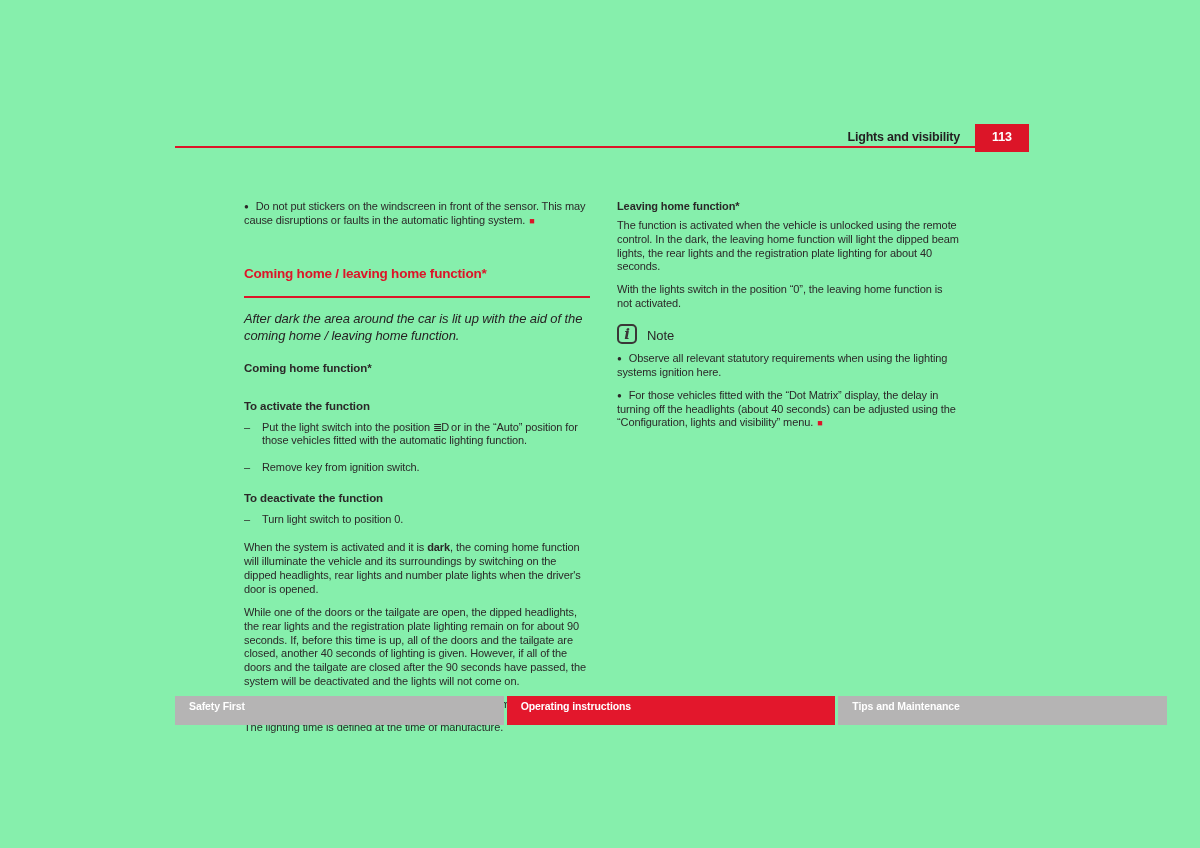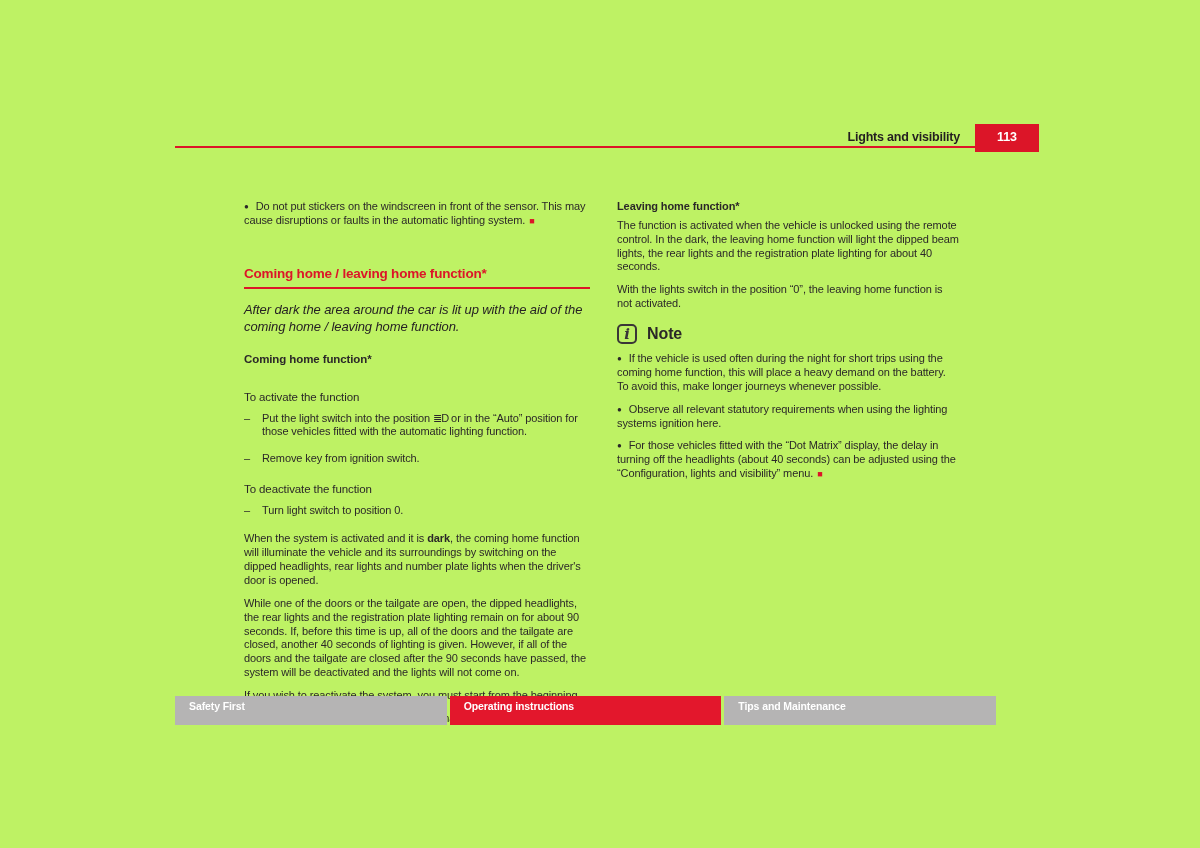--- a/index.html
+++ b/index.html
@@ -1,70 +1,70 @@
 <!DOCTYPE html>
 <html><head>
 <meta charset="utf-8">
 <style>
   html, body { margin:0; padding:0; background:#ffffff; }
   .page {
     position:relative; width:1200px; height:848px; overflow:hidden;
-    background:#bef264; color:#2b2828;
+    background:#86efac; color:#2b2828;
     font-family:"Liberation Sans", sans-serif;
     font-size:11px; line-height:1.26; letter-spacing:-0.1px;
   }
   
   .hdr-title {
     position:absolute; top:130px; right:240px;
     font-weight:bold; font-size:12.5px; color:#231f20; letter-spacing:-0.2px;
   }
   .hdr-pagebox {
-    position:absolute; left:975px; top:124px; width:64px; height:28px;
+    position:absolute; left:975px; top:124px; width:54px; height:28px;
     background:#dc1528; color:#ffffff; font-weight:bold; font-size:12.5px;
     display:flex; align-items:center; justify-content:center;
   }
   .hdr-rule {
     position:absolute; left:175px; top:146px; width:850px; height:2px;
     background:#dc1528;
   }
   
   .col { position:absolute; top:200px; }
   .col-left  { left:244px; width:346px; }
   .col-right { left:617px; width:342px; }
   p { margin:0 0 9px 0; }
   .bold { font-weight:bold; }
   .bullet-glyph { font-size:8px; margin-right:7px; position:relative; top:-1px; }
   .end-square { color:#dc1528; font-size:9px; margin-left:4px; }
   .red-heading {
     color:#dc1528; font-weight:bold; font-size:13.5px; letter-spacing:-0.2px;
-    border-bottom:2px solid #dc1528; padding-bottom:5px; margin:37px 0 12px 0;
+    border-bottom:2px solid #dc1528; padding-bottom:14px; margin:37px 0 12px 0;
   }
   .lead-italic {
     font-style:italic; font-size:13px; line-height:1.34; color:#262223;
     margin:0 0 16px 0;
   }
   .subhead { font-weight:bold; font-size:11.5px; margin:14px 0 24px 0; }
-  .listhead { font-weight:normal; font-size:11.5px; margin:16px 0 7px 0; }
+  .listhead { font-weight:bold; font-size:11.5px; margin:16px 0 7px 0; }
   .dash-item { display:flex; margin:0 0 13px 0; }
   .dash-item .dash { width:18px; flex:none; }
   .dash-item .dtext { flex:1; }
   .headlight-sym { letter-spacing:-1px; white-space:nowrap; }
   .para-block { margin-top:15px; }
   
   .note-head { display:flex; align-items:flex-end; margin:13px 0 8px 0; }
   .note-icon {
     width:20px; height:20px; border:2px solid #3a3637; border-radius:5px;
     display:flex; align-items:center; justify-content:center;
     font-family:"DejaVu Serif", serif; font-style:italic; font-weight:bold;
     font-size:15px; color:#3a3637; margin-right:10px; box-sizing:border-box;
   }
-  .note-title { font-weight:bold; font-size:16px; }
+  .note-title { font-weight:normal; font-size:13px; }
   
   .footer {
-    position:absolute; left:175px; top:696px; width:821px; height:29px;
+    position:absolute; left:175px; top:696px; width:992px; height:29px;
     display:flex; gap:3px;
   }
   .ftab {
     flex:1; background:#b5b4b4; color:#ffffff; font-weight:bold;
     font-size:10.5px; padding:4px 0 0 14px; box-sizing:border-box;
     letter-spacing:-0.1px;
   }
   .ftab.active { background:#e3172c; }
 </style>
 </head>
@@ -118,21 +118,20 @@
 
     <p>The function is activated when the vehicle is unlocked using the remote control. In the dark, the leaving home function will light the dipped beam lights, the rear lights and the registration plate lighting for about 40 seconds.</p>
 
     <p>With the lights switch in the position “0”, the leaving home function is not activated.</p>
 
     <div class="note-head">
       <span class="note-icon">i</span>
       <span class="note-title">Note</span>
     </div>
 
-    <p><span class="bullet-glyph">●</span><span>If the vehicle is used often during the night for short trips using the coming home function, this will place a heavy demand on the battery. To avoid this, make longer journeys whenever possible.</span></p>
 
     <p><span class="bullet-glyph">●</span><span>Observe all relevant statutory requirements when using the lighting systems ignition here.</span></p>
 
     <p><span class="bullet-glyph">●</span><span>For those vehicles fitted with the “Dot Matrix” display, the delay in turning off the headlights (about 40 seconds) can be adjusted using the “Configuration, lights and visibility” menu.</span><span class="end-square">■</span></p>
   </div>
 
   <div class="footer">
     <div class="ftab">Safety First</div>
     <div class="ftab active">Operating instructions</div>
     <div class="ftab">Tips and Maintenance</div>

